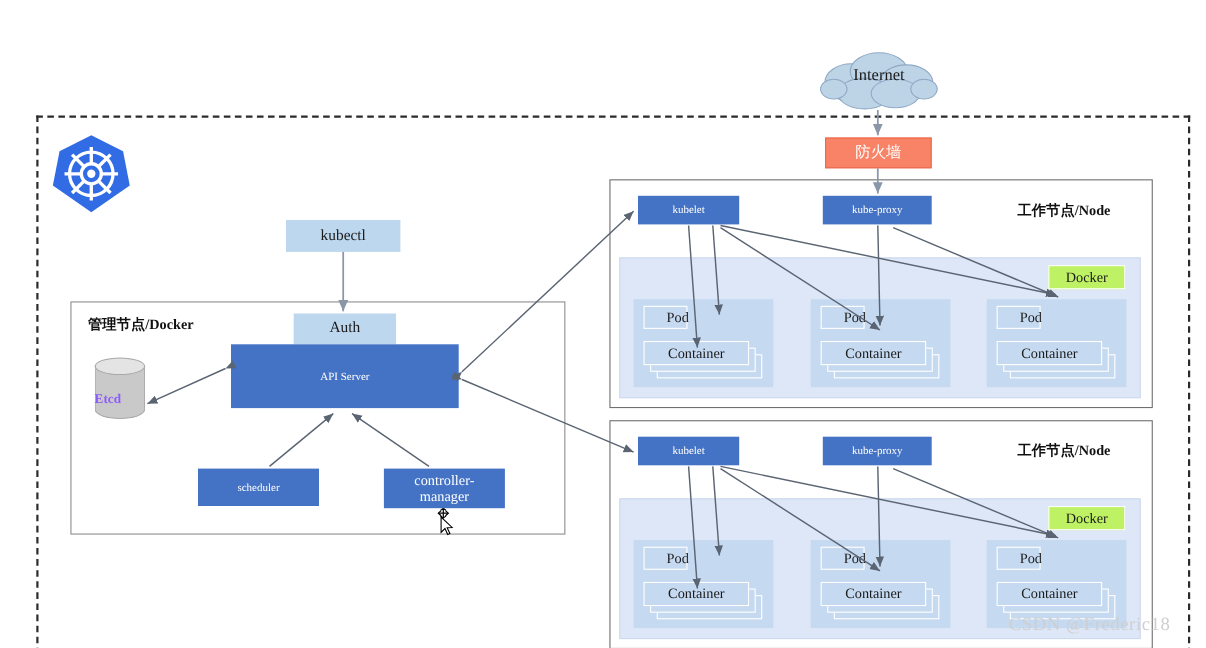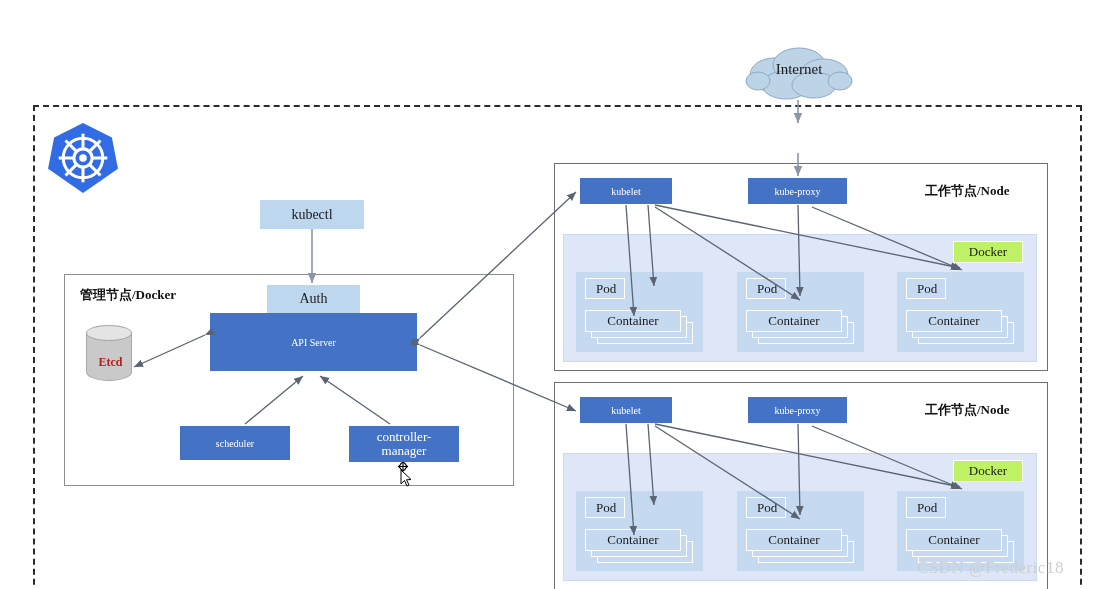--- a/index.html
+++ b/index.html
@@ -125,24 +125,24 @@
     width: 46px; height: 16px;
     background: #E4E4E4;
     border: 1px solid #a8a8a8;
     border-radius: 50%;
     box-sizing: border-box;
   }
   #etcd-cylinder .cyl-label {
     position: absolute;
     left: 0; top: 30px;
     width: 49px;
-    text-align: center;
+    text-align: left;
     font-size: 12px;
     font-weight: bold;
-    color: #b91c1c;
+    color: #8b5cf6;
   }
 
   
   .worker-node {
     border: 1px solid #6f6f6f;
     background: #ffffff;
     box-sizing: border-box;
   }
   #worker-node-1 { left: 554px; top: 163px; width: 494px; height: 208px; }
   #worker-node-2 { left: 554px; top: 382px; width: 494px; height: 208px; }
@@ -173,21 +173,21 @@
     background: #C5D9F1;
     box-sizing: border-box;
   }
   .pod-label {
     background: #C5D9F1;
     border: 1px solid #ffffff;
     color: #1a1a1a;
     font-size: 13px;
     display: flex;
     align-items: center;
-    padding-left: 10px;
+    padding-left: 20px;
     box-sizing: border-box;
   }
   .container-stack { position: absolute; }
   .container-stack .c-back2,
   .container-stack .c-back1 {
     position: absolute;
     background: #C5D9F1;
     border: 1px solid #ffffff;
     box-sizing: border-box;
   }
@@ -240,20 +240,21 @@
         <ellipse cx="70" cy="40" rx="22" ry="13"></ellipse>
         <ellipse cx="14" cy="36" rx="12" ry="9"></ellipse>
         <ellipse cx="96" cy="36" rx="12" ry="9"></ellipse>
       </g>
     </svg>
     <div class="cloud-label">Internet</div>
   </div>
 
   <div class="abs" id="cluster-boundary"></div>
 
+  <div class="abs" id="firewall-box">防火墙</div>
 
   <div class="abs" id="k8s-logo">
     <svg width="76" height="76" viewBox="0 0 100 100">
       <polygon points="50,4 88,23 96,64 50,96 4,64 12,23" fill="#326CE5"></polygon>
       <g stroke="#ffffff" stroke-width="4" fill="none">
         <circle cx="50" cy="50" r="26"></circle>
         <circle cx="50" cy="50" r="12"></circle>
         <line x1="50" y1="18" x2="50" y2="38"></line>
         <line x1="50" y1="62" x2="50" y2="82"></line>
         <line x1="18" y1="50" x2="38" y2="50"></line>

